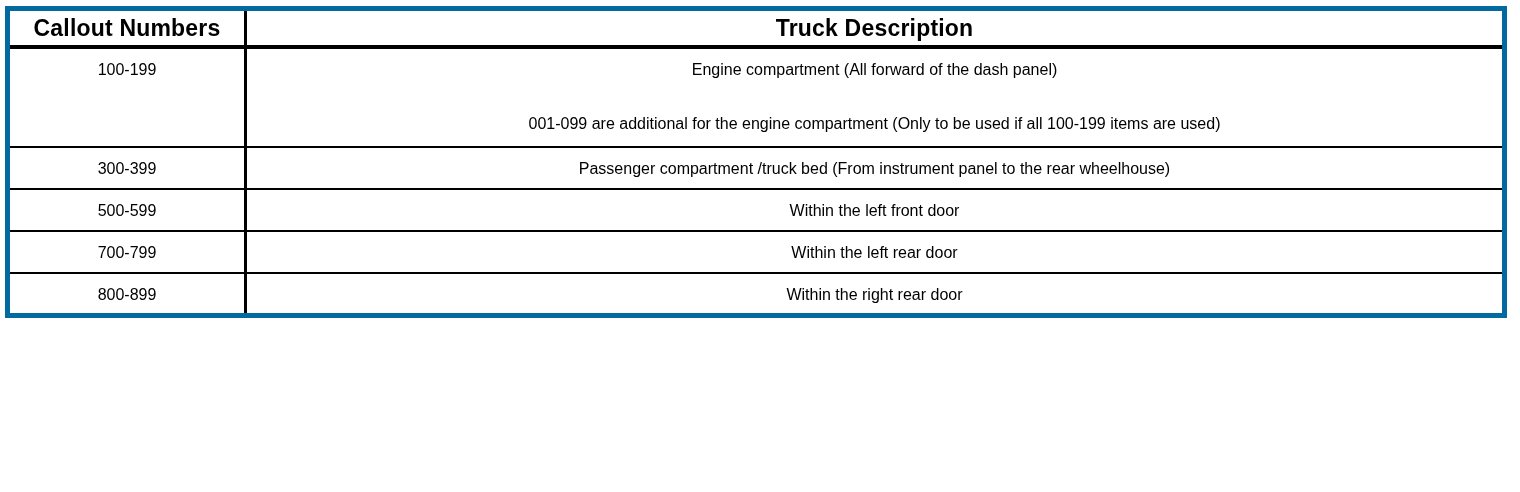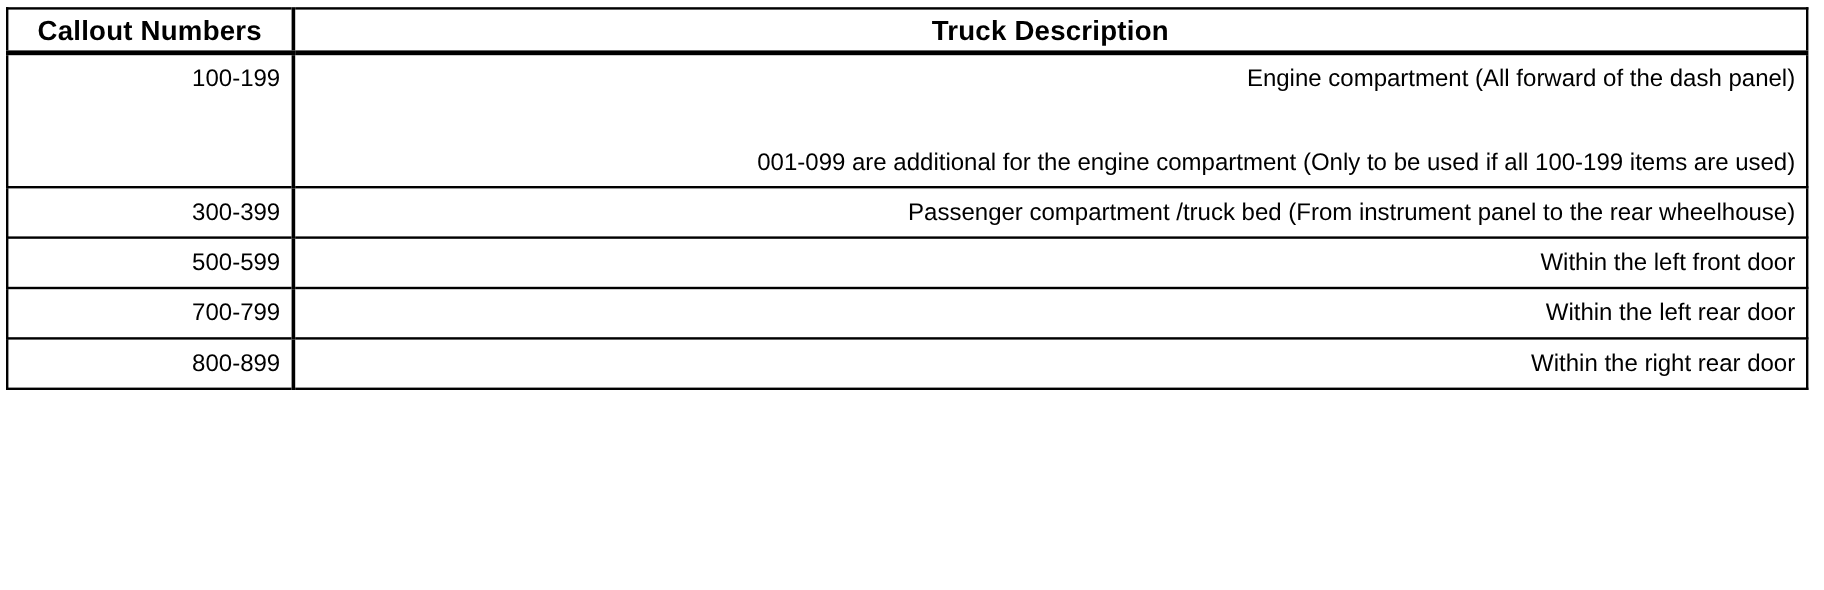--- a/index.html
+++ b/index.html
@@ -17,53 +17,53 @@
   .table-container {
     position: absolute;
     left: 5px;
     top: 6px;
   }
   table.zone-table {
     border-collapse: collapse;
     table-layout: fixed;
     width: 1502px;
     background: #ffffff;
-    border: 2px solid #0369a1;
+    border: 5px solid #0369a1;
   }
   table.zone-table col.col-callout { width: 238px; }
   table.zone-table th {
     border: 2px solid #000000;
     border-bottom: 4px solid #000000;
     font-size: 23px;
     font-weight: bold;
     text-align: center;
     vertical-align: middle;
     height: 34px;
     padding: 0 4px;
     letter-spacing: 0.2px;
   }
   table.zone-table th.callout-header {
     border-right: 3px solid #000000;
   }
   table.zone-table td {
     border: 2px solid #000000;
-    font-size: 20px;
+    font-size: 16px;
     line-height: 27px;
     vertical-align: top;
-    text-align: right;
+    text-align: center;
     padding: 7px 9px 5px 9px;
     white-space: nowrap;
     overflow: hidden;
   }
   table.zone-table td.callout-cell {
     border-right: 3px solid #000000;
   }
   tr.data-row { height: 42px; }
   tr.data-row-tall { height: 100px; }
-  .desc-line2 { margin-top: 43px; }
+  .desc-line2 { margin-top: 27px; }
 </style>
 </head>
 <body>
 
 <div class="table-container">
   <table class="zone-table">
     <colgroup>
       <col class="col-callout">
       <col class="col-description">
     </colgroup>

